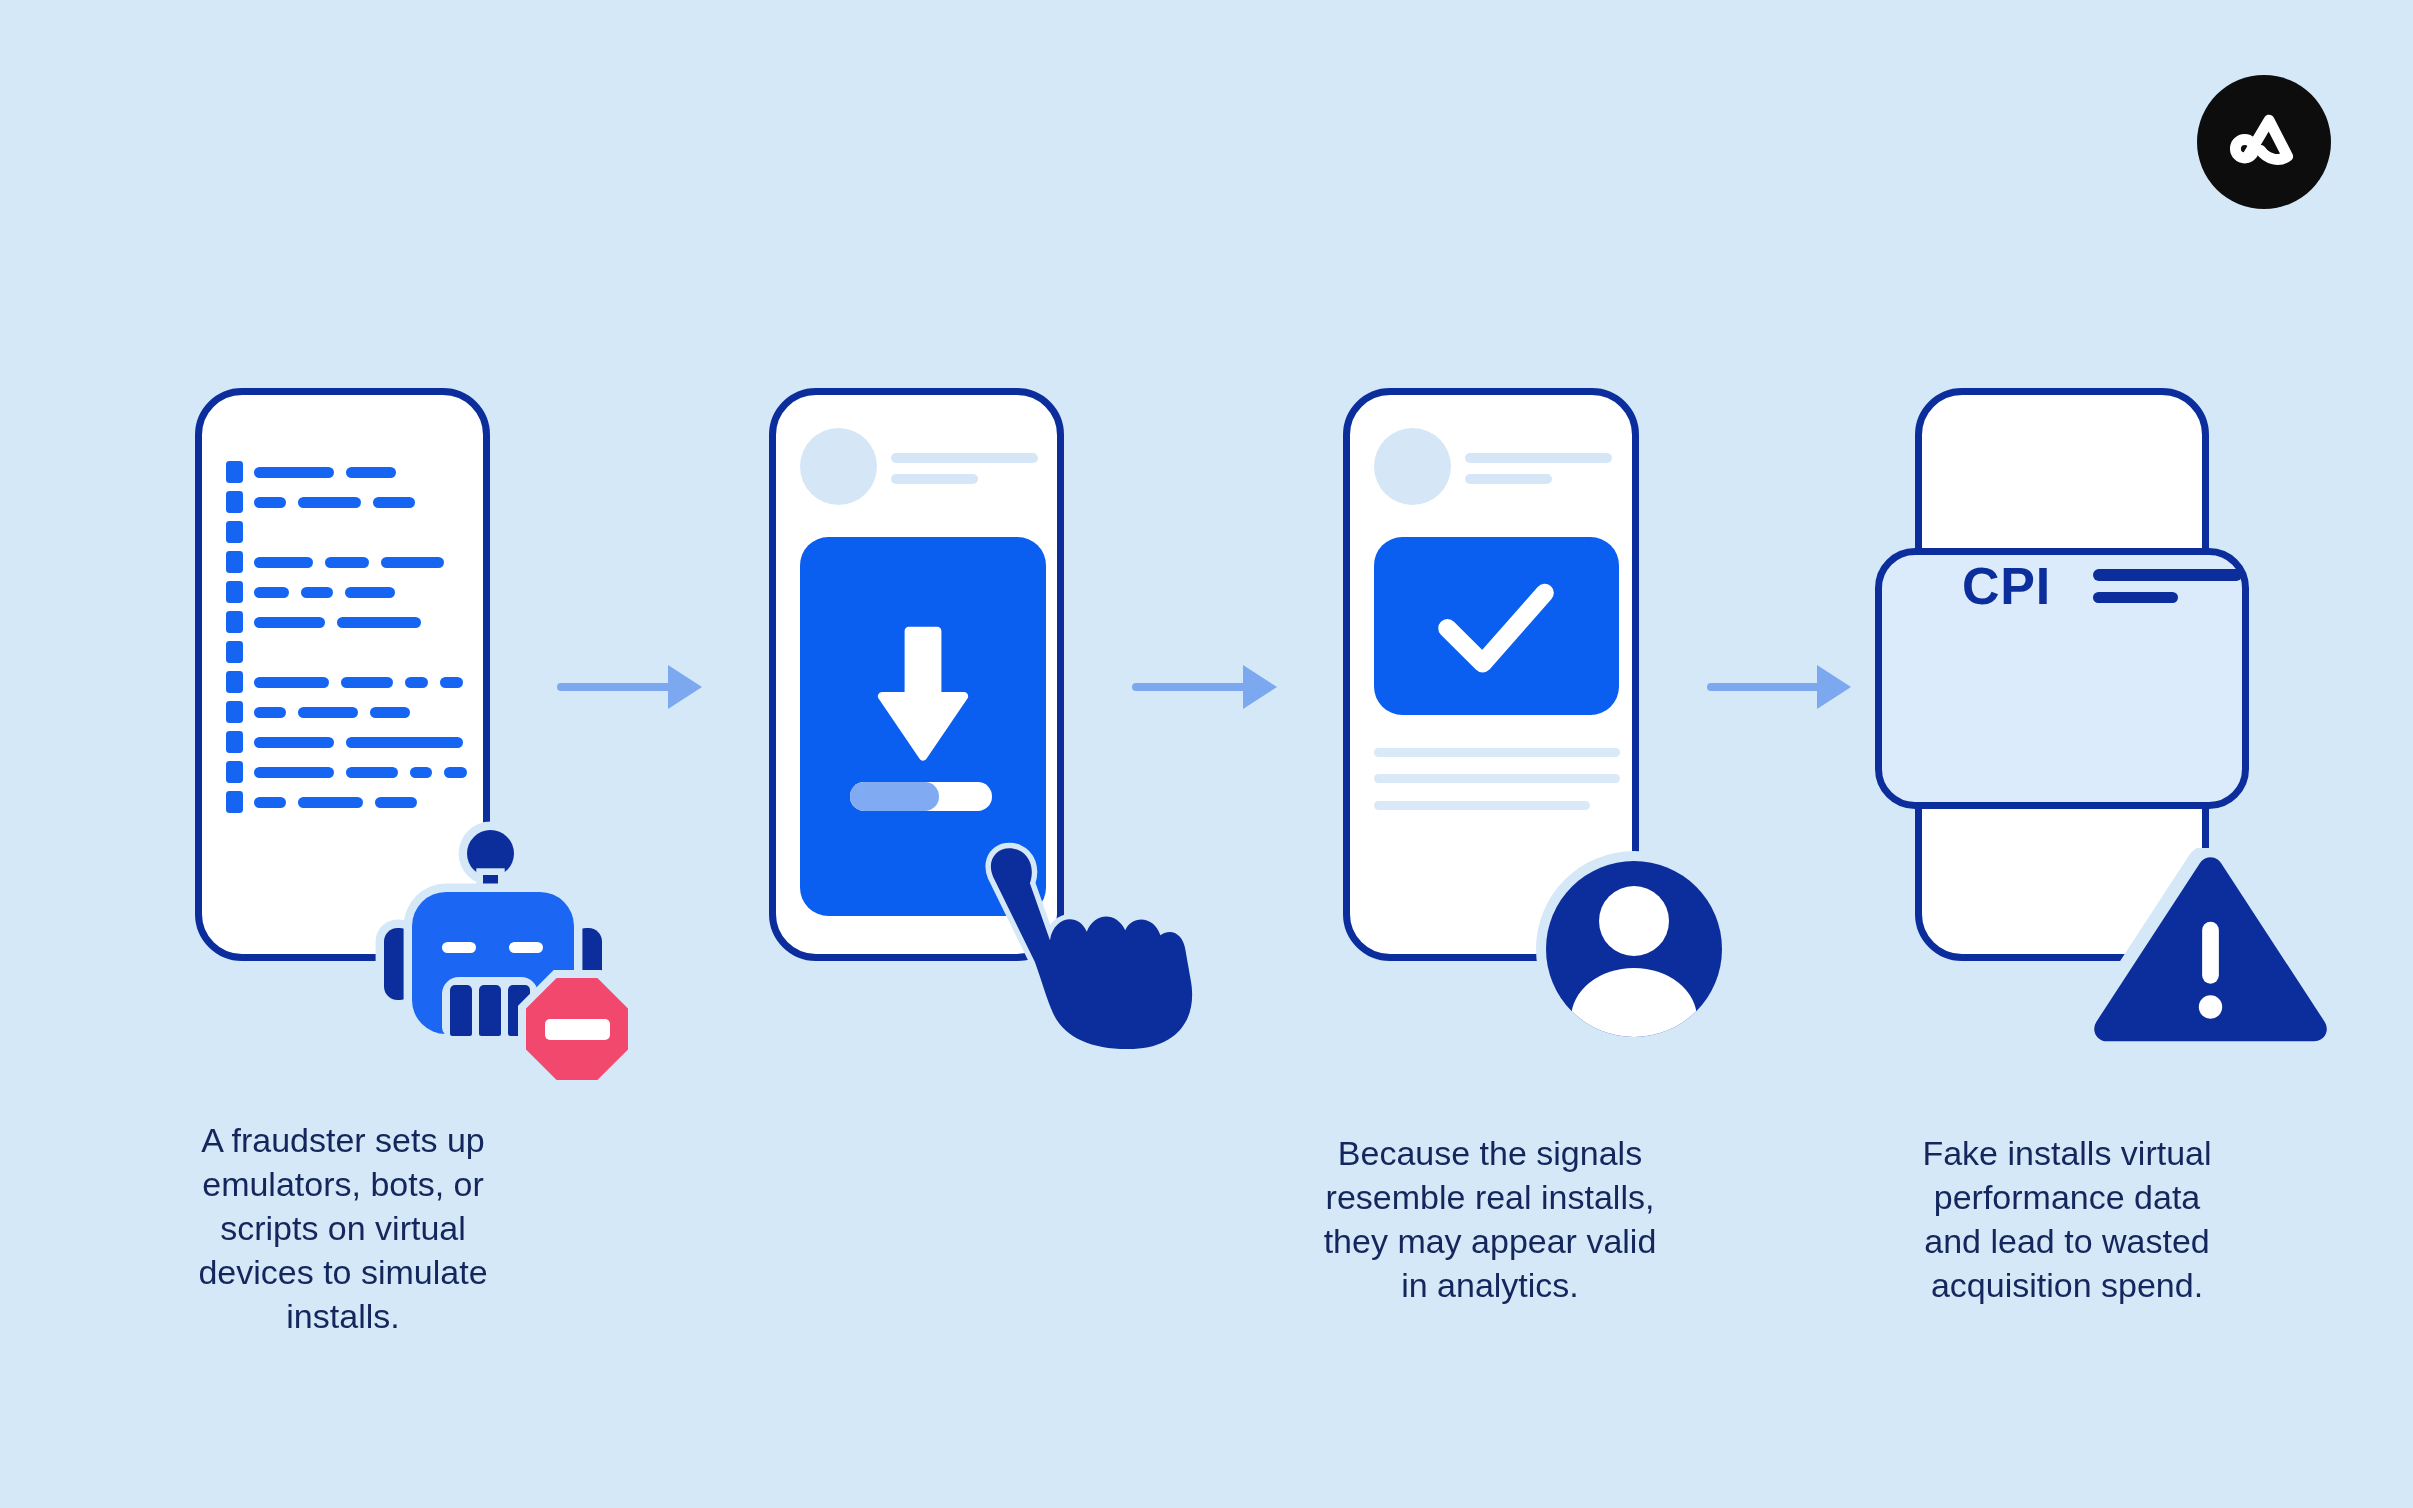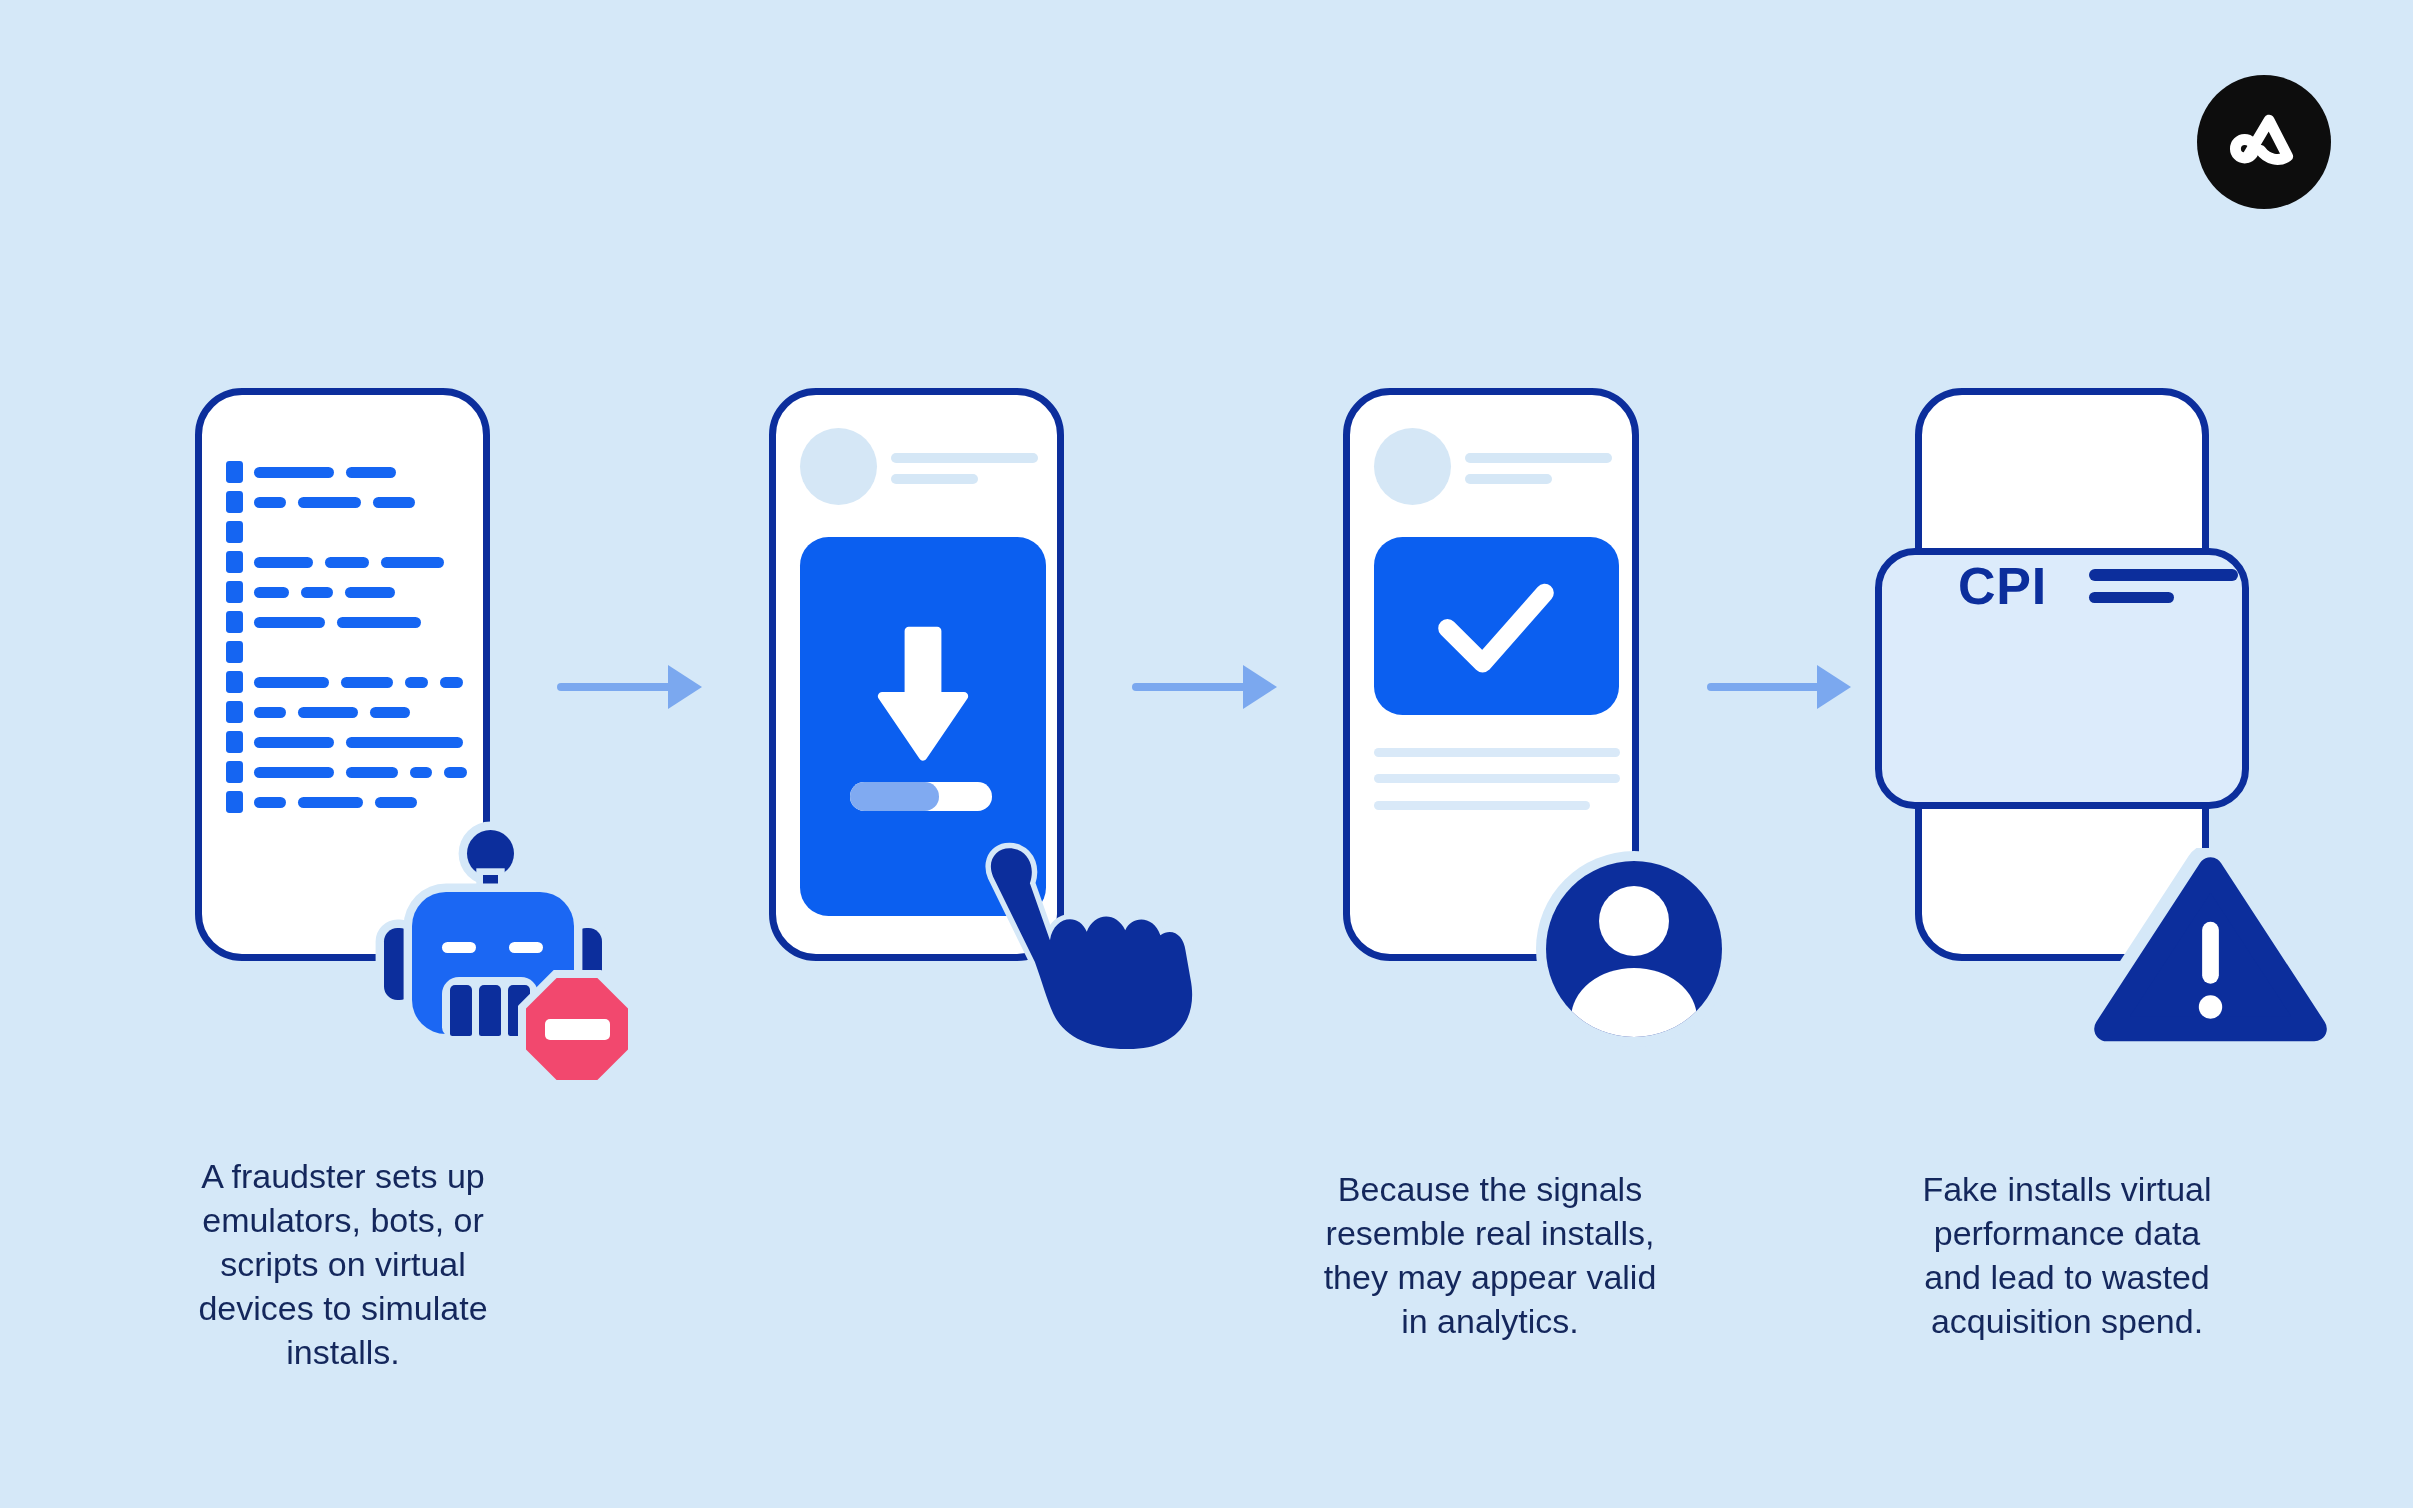--- a/index.html
+++ b/index.html
@@ -96,36 +96,36 @@
   .person-head{position:absolute;left:53px;top:25px;width:70px;height:70px;border-radius:50%;background:#ffffff;}
   .person-body{position:absolute;left:25px;top:107px;width:126px;height:101px;border-radius:50%;background:#ffffff;}
 
   
   .tap-hand{position:absolute;left:968px;top:838px;z-index:6;}
 
   
   .metric-card{
     position:absolute;left:1875px;top:548px;width:374px;height:261px;box-sizing:border-box;
     background:#dcebfb;border:7.5px solid #0c2e9c;border-radius:40px;z-index:3;
-    display:flex;flex-direction:column;justify-content:space-between;gap:23.5px;padding-left:76px;
+    display:flex;flex-direction:row;justify-content:flex-end;gap:23.5px;padding-left:76px;
   }
   .metric-row{display:flex;align-items:center;gap:27px;height:62px;}
   .metric-label{width:104px;font-size:52px;font-weight:800;letter-spacing:0.8px;color:#0c2e9c;}
   .metric-lines{display:flex;flex-direction:column;gap:11px;}
   .metric-line{height:11.7px;border-radius:5.9px;background:#0c2e9c;}
   .metric-line.long{width:149px;}
   .metric-line.short{width:85px;}
 
   
   .warning{position:absolute;left:2085px;top:848px;z-index:6;}
 
   
   .caption{
     position:absolute;width:436px;text-align:center;white-space:pre-line;
-    font-size:34px;line-height:44px;font-weight:500;color:#14275c;margin-top:36px;
+    font-size:34px;line-height:44px;font-weight:500;color:#14275c;
   }
   #caption1{left:125px;top:1118px;}
   #caption2{left:699px;top:1118px;}
   #caption3{left:1272px;top:1131px;}
   #caption4{left:1849px;top:1131px;}
 </style>
 </head>
 <body>
 
 <div class="canvas">

